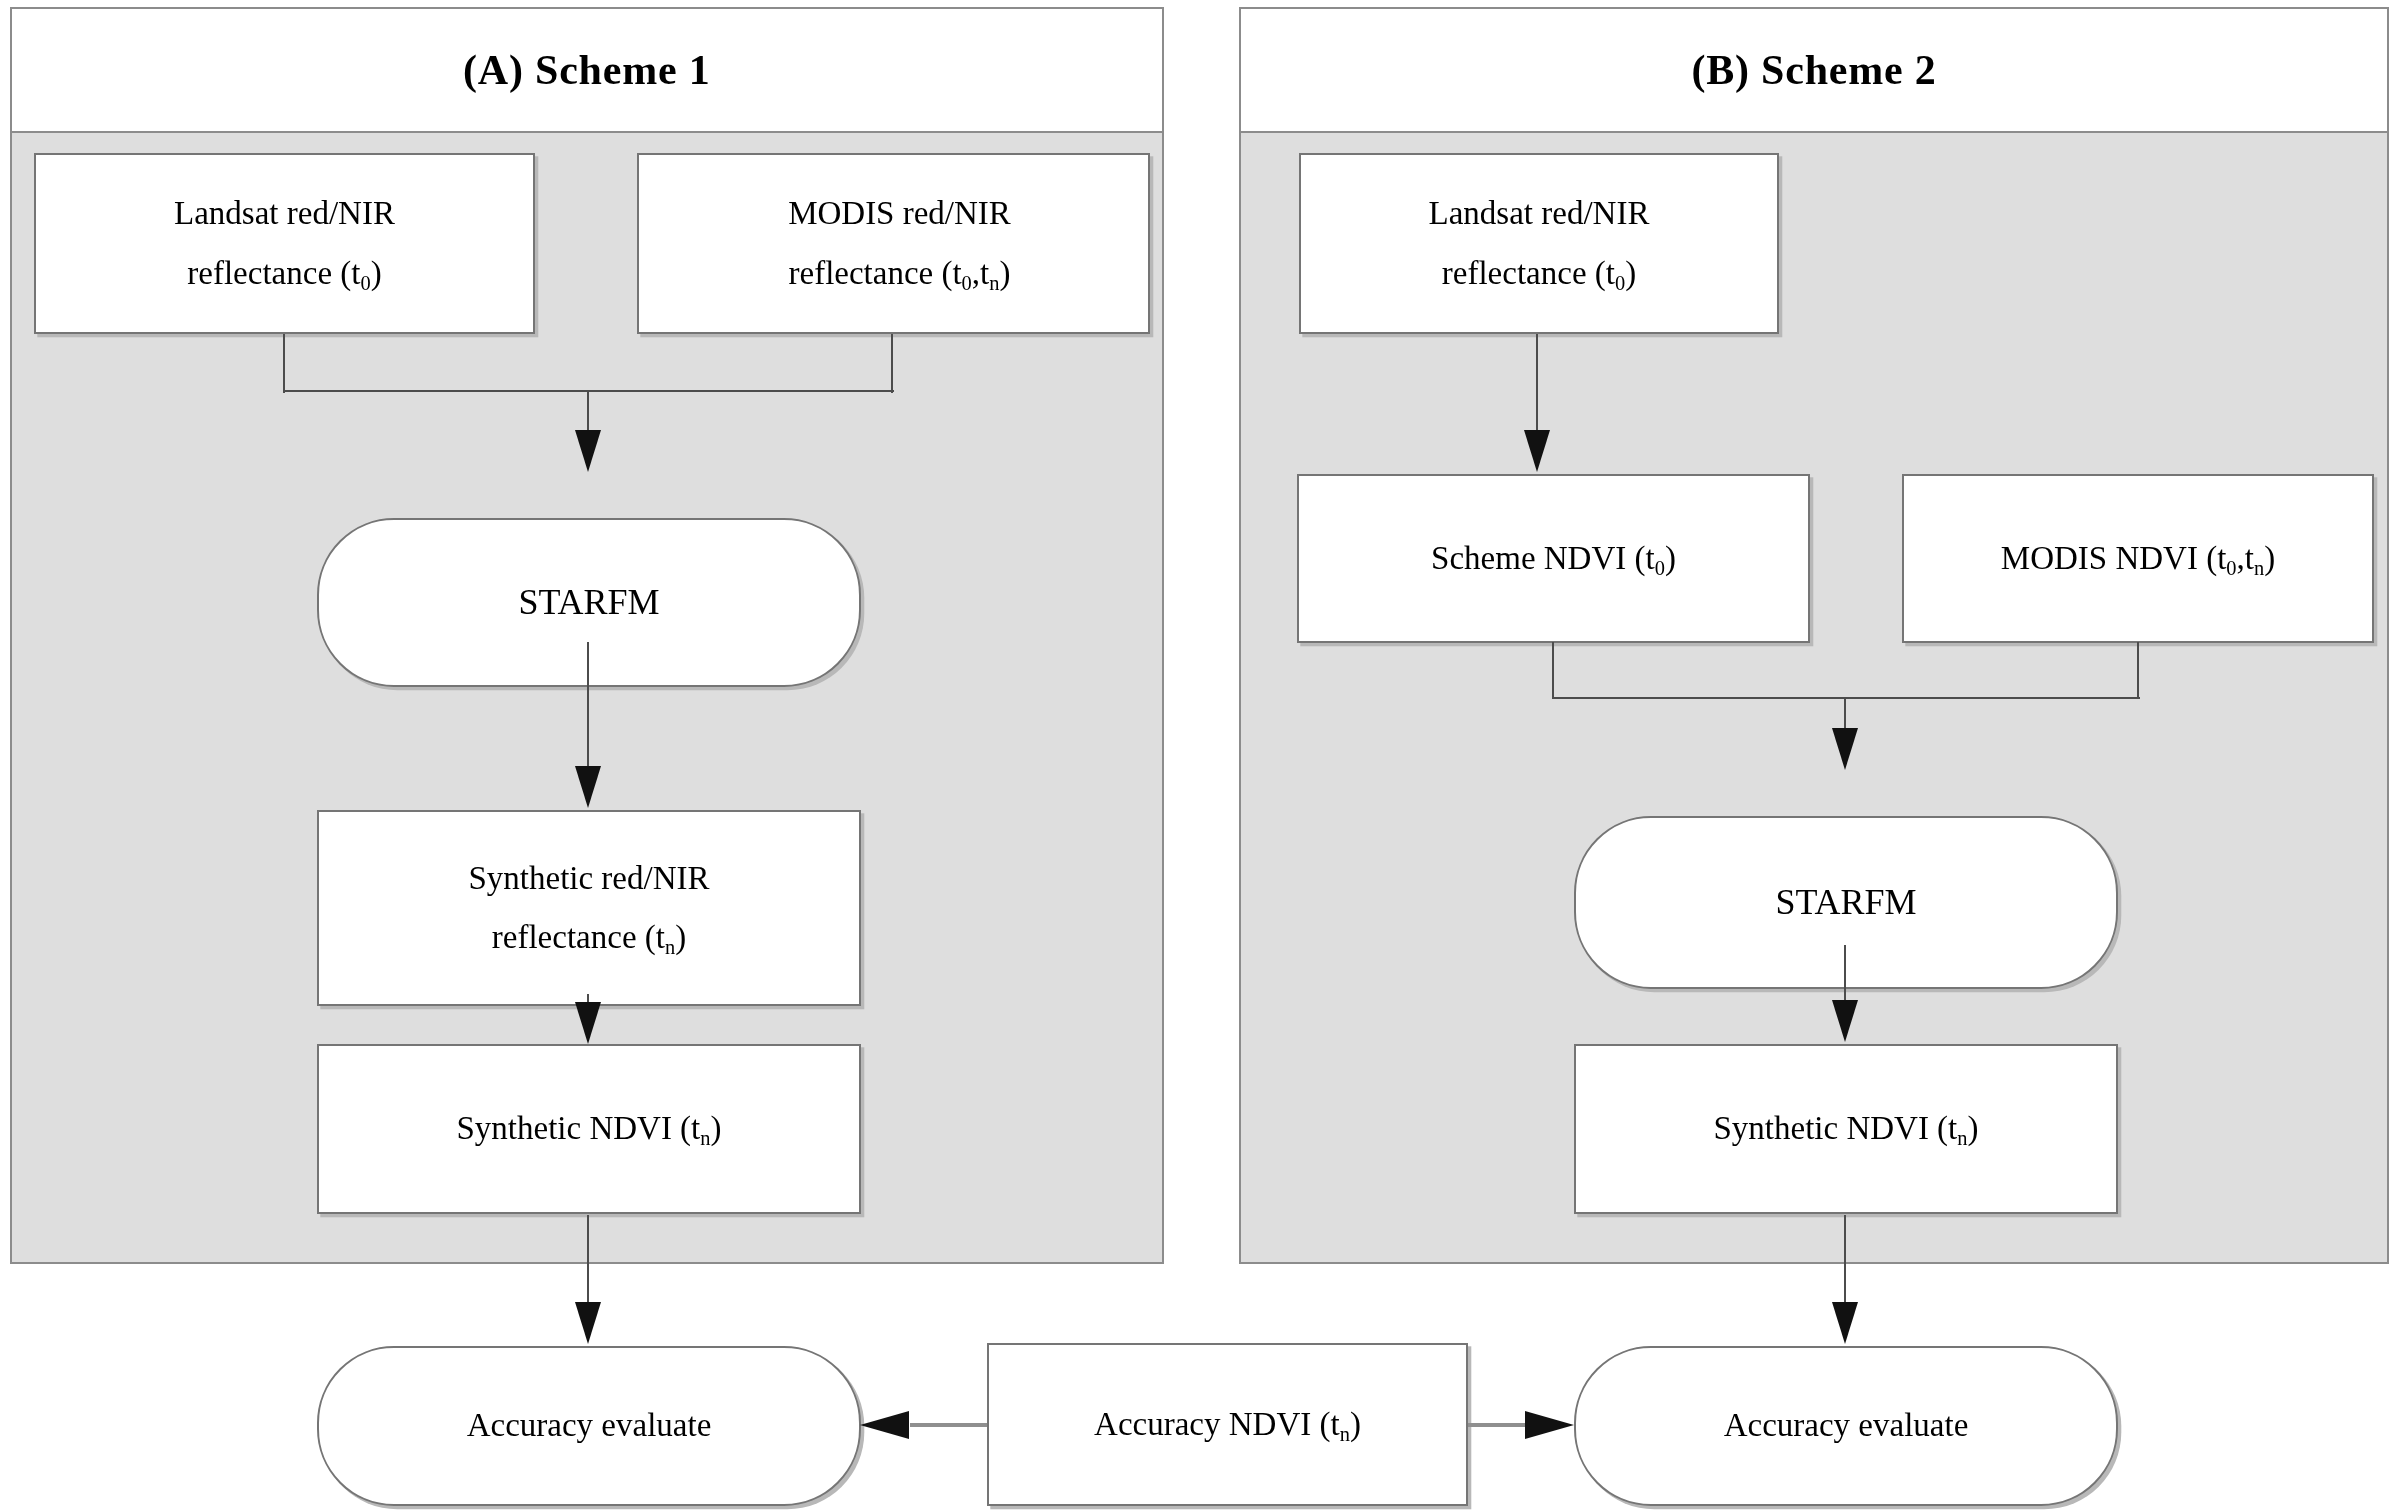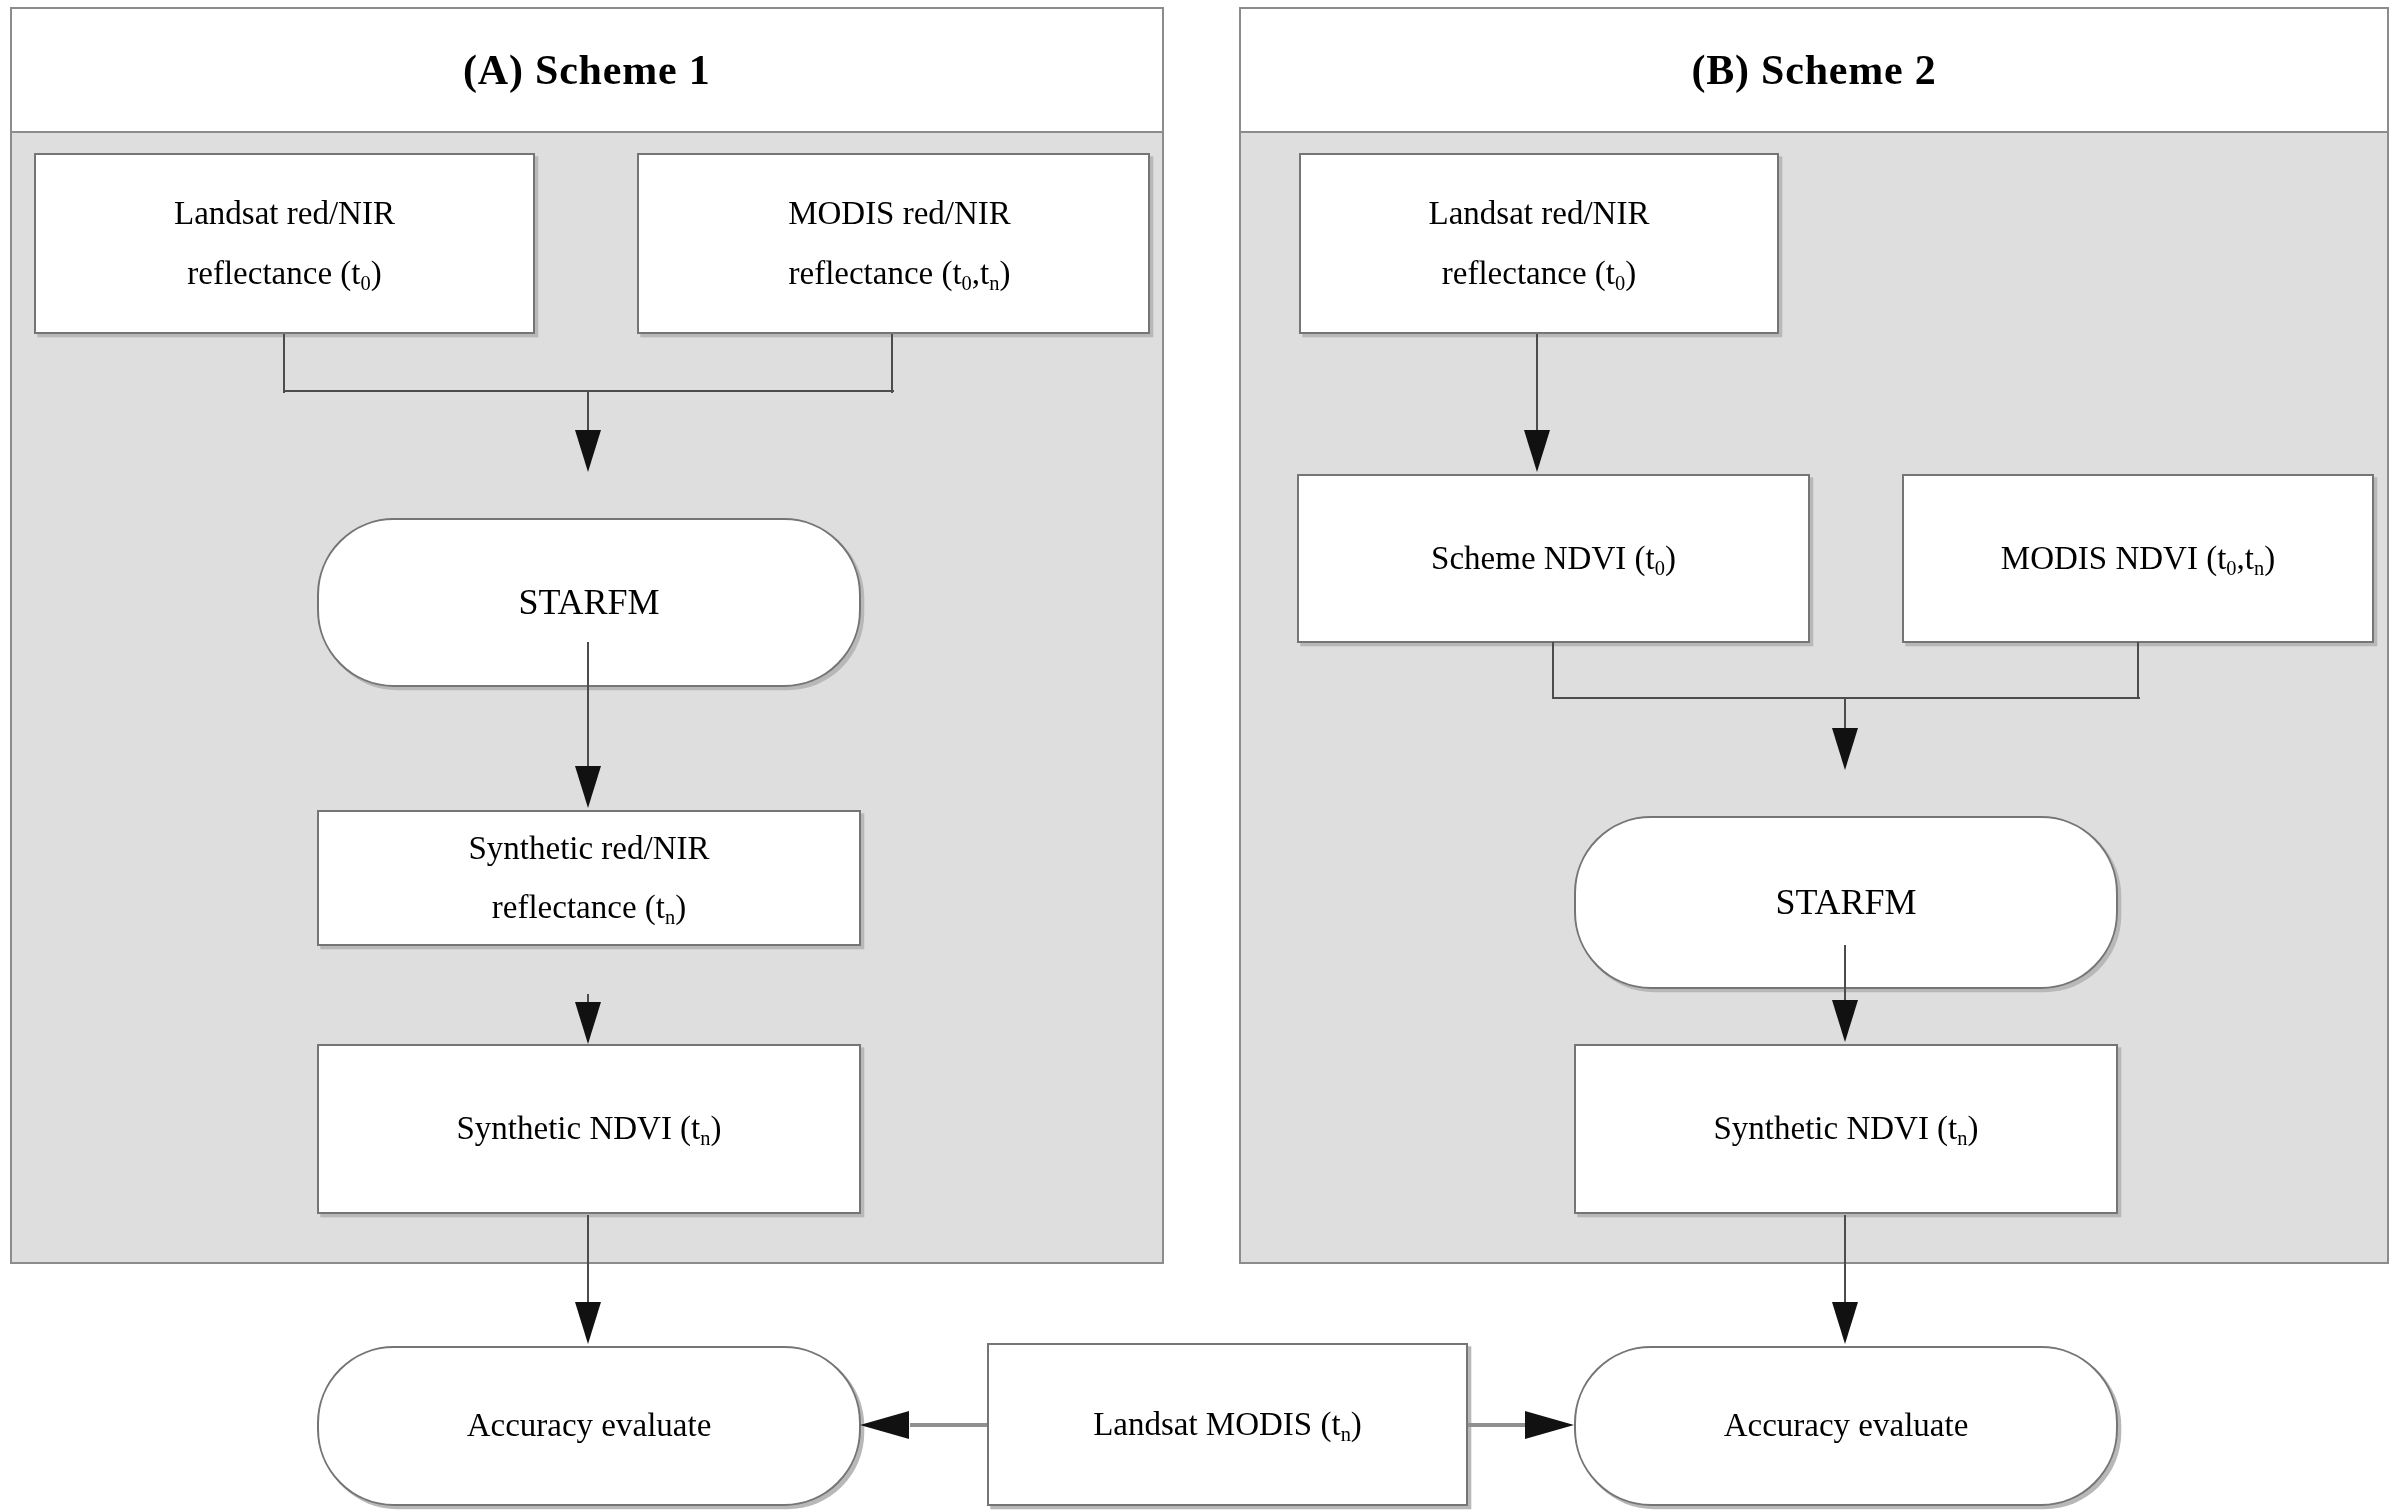--- a/index.html
+++ b/index.html
@@ -55,21 +55,21 @@
   </div>
 
   <div class="node" style="left:637px;top:153px;width:513px;height:181px;padding-left:12px;">
     <div><span>MODIS red/NIR</span><br><span>reflectance (t</span><span class="sub">0</span><span>,t</span><span class="sub">n</span><span>)</span></div>
   </div>
 
   <div class="node stadium starfm" style="left:317px;top:474px;width:544px;height:169px;">
     <div><span>STARFM</span></div>
   </div>
 
-  <div class="node" style="left:317px;top:810px;width:544px;height:136px;">
+  <div class="node" style="left:317px;top:810px;width:544px;height:196px;">
     <div><span>Synthetic red/NIR</span><br><span>reflectance (t</span><span class="sub">n</span><span>)</span></div>
   </div>
 
   <div class="node" style="left:317px;top:1044px;width:544px;height:170px;">
     <div><span>Synthetic NDVI (t</span><span class="sub">n</span><span>)</span></div>
   </div>
 
   <div class="node stadium" style="left:317px;top:1346px;width:544px;height:160px;">
     <div><span>Accuracy evaluate</span></div>
   </div>
@@ -92,21 +92,21 @@
 
   <div class="node" style="left:1574px;top:1044px;width:544px;height:170px;">
     <div><span>Synthetic NDVI (t</span><span class="sub">n</span><span>)</span></div>
   </div>
 
   <div class="node stadium" style="left:1574px;top:1346px;width:544px;height:160px;">
     <div><span>Accuracy evaluate</span></div>
   </div>
 
   <div class="node" style="left:987px;top:1343px;width:481px;height:163px;">
-    <div><span>Landsat MODIS (t</span><span class="sub">n</span><span>)</span></div>
+    <div><span>Accuracy NDVI (t</span><span class="sub">n</span><span>)</span></div>
   </div>
 
   <div class="vline" style="left:283px;top:334px;height:59px;"></div>
   <div class="vline" style="left:891px;top:334px;height:59px;"></div>
   <div class="hline" style="left:283px;top:390px;width:611px;"></div>
   <div class="vline" style="left:587px;top:392px;height:39px;"></div>
   <div class="arrow-down" style="left:575px;top:430px;"></div>
 
   <div class="vline" style="left:587px;top:642px;height:126px;"></div>
   <div class="arrow-down" style="left:575px;top:766px;"></div>

